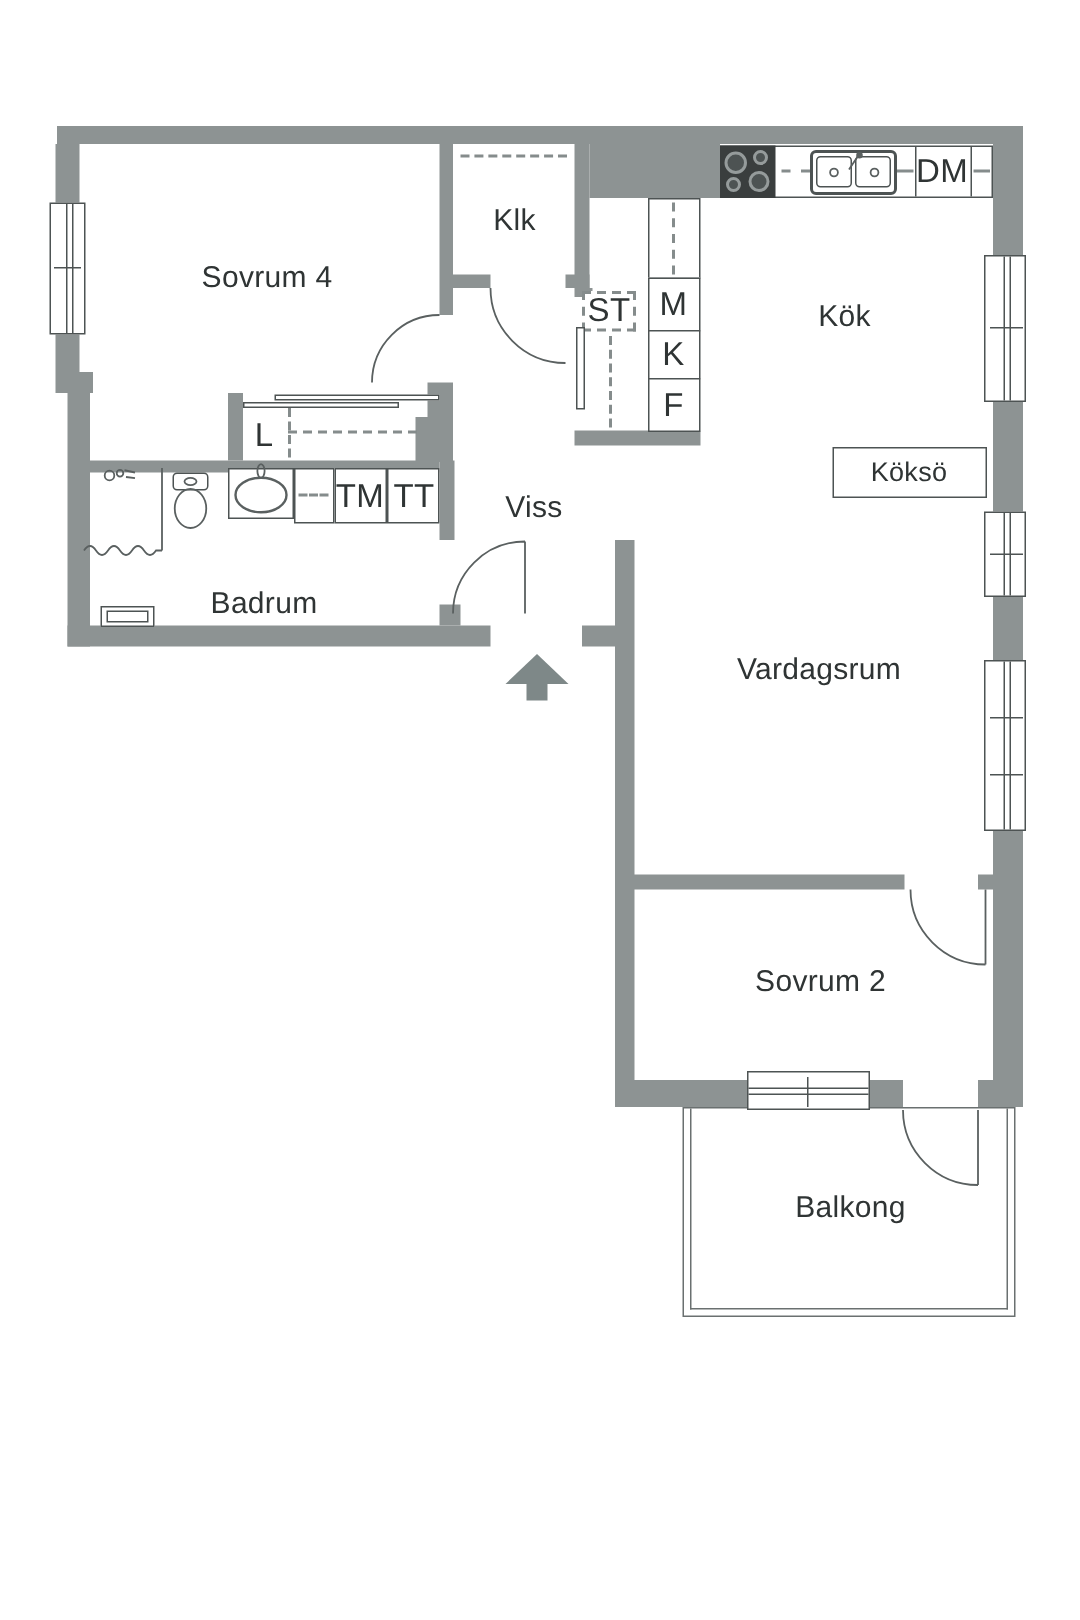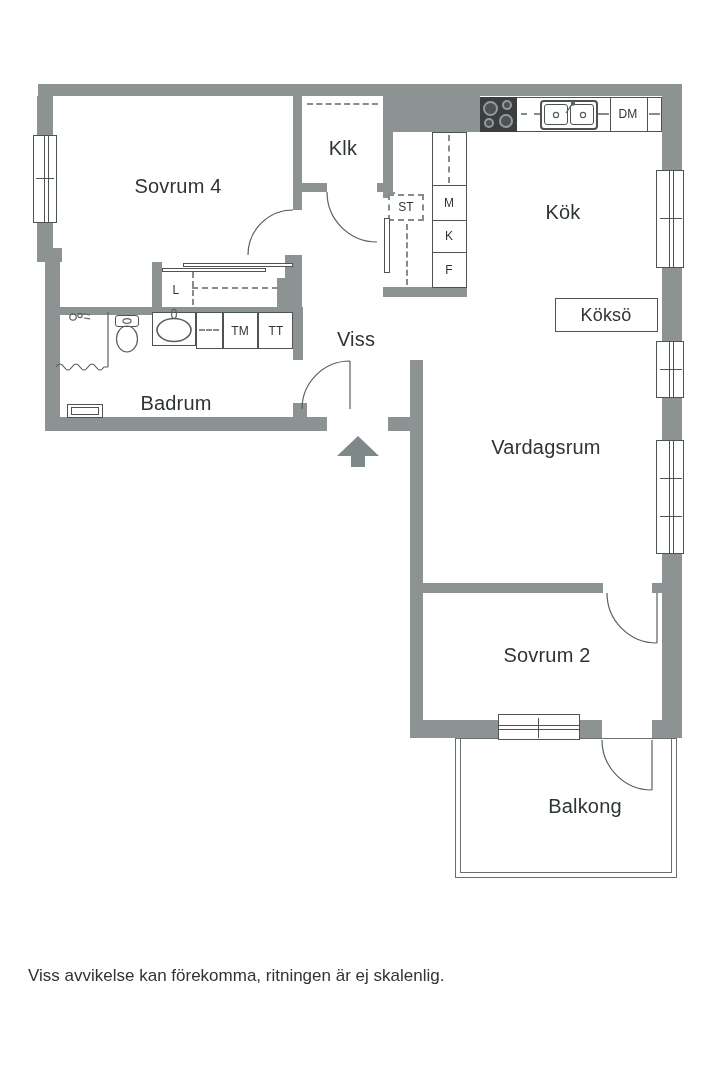--- a/index.html
+++ b/index.html
@@ -12,21 +12,21 @@
   .wall{position:absolute;background:var(--wall);z-index:1;}
   .window{position:absolute;background:#fff;border:1px solid var(--line);z-index:2;box-sizing:border-box;}
   .wl{position:absolute;background:var(--line);}
   .cell{position:absolute;background:#fff;border:1px solid var(--line);z-index:2;box-sizing:border-box;}
   .thinbar{position:absolute;background:#fff;border:1px solid var(--line);z-index:3;box-sizing:border-box;}
   .dashh{position:absolute;border-top:2px dashed var(--dash);z-index:2;}
   .dashv{position:absolute;border-left:2px dashed var(--dash);z-index:2;}
   .dashbox{position:absolute;border:2px dashed var(--dash);background:#fff;z-index:2;box-sizing:border-box;}
   .lbl{position:absolute;transform:translate(-50%,-50%);font-size:20px;color:var(--text);
        white-space:nowrap;z-index:6;letter-spacing:0.2px;}
-  .sm{font-size:12px;}
+  .sm{font-size:22px;}
   svg.overlay{position:absolute;left:0;top:0;z-index:4;pointer-events:none;}
   .stove{position:absolute;left:480px;top:97px;width:37px;height:35px;background:var(--stove);z-index:3;}
   .burner{position:absolute;border-radius:50%;border:2px solid #959b9b;background:#4d5353;box-sizing:border-box;}
   .counter{position:absolute;left:480px;top:97px;width:182px;height:35px;background:#fff;
            border:1px solid var(--line);z-index:2;box-sizing:border-box;}
   .vline{position:absolute;background:var(--line);width:1px;z-index:3;}
   .sink{position:absolute;left:540px;top:100px;width:58px;height:30px;border:2px solid var(--line);
         border-radius:4px;background:#fff;z-index:3;box-sizing:border-box;}
   .basin{position:absolute;border:1px solid var(--line);border-radius:3px;box-sizing:border-box;}
   .tank{position:absolute;left:115px;top:315px;width:24px;height:12px;border:1px solid var(--line);
@@ -179,26 +179,25 @@
   <div class="tri"></div>
   <div class="stem"></div>
 
   <div class="lbl" style="left:178px;top:186px;">Sovrum 4</div>
   <div class="lbl" style="left:343px;top:148px;">Klk</div>
   <div class="lbl" style="left:563px;top:212px;">Kök</div>
   <div class="lbl" style="left:356px;top:339px;">Viss</div>
   <div class="lbl" style="left:176px;top:403px;">Badrum</div>
   <div class="lbl" style="left:546px;top:447px;">Vardagsrum</div>
   <div class="lbl" style="left:547px;top:655px;">Sovrum 2</div>
-  <div class="lbl" style="left:585px;top:806px;">Balkong</div>
+  <div class="lbl" style="left:567px;top:806px;">Balkong</div>
 
   <div class="lbl" style="left:606px;top:315px;font-size:18px;">Köksö</div>
   <div class="lbl sm" style="left:406px;top:207px;">ST</div>
   <div class="lbl sm" style="left:449px;top:203px;">M</div>
   <div class="lbl sm" style="left:449px;top:236px;">K</div>
   <div class="lbl sm" style="left:449px;top:270px;">F</div>
   <div class="lbl sm" style="left:628px;top:114px;">DM</div>
   <div class="lbl sm" style="left:176px;top:290px;">L</div>
   <div class="lbl sm" style="left:240px;top:331px;">TM</div>
   <div class="lbl sm" style="left:276px;top:331px;">TT</div>
 
-  <div class="footer">Viss avvikelse kan förekomma, ritningen är ej skalenlig.</div>
 </div>
 
 </body></html>

